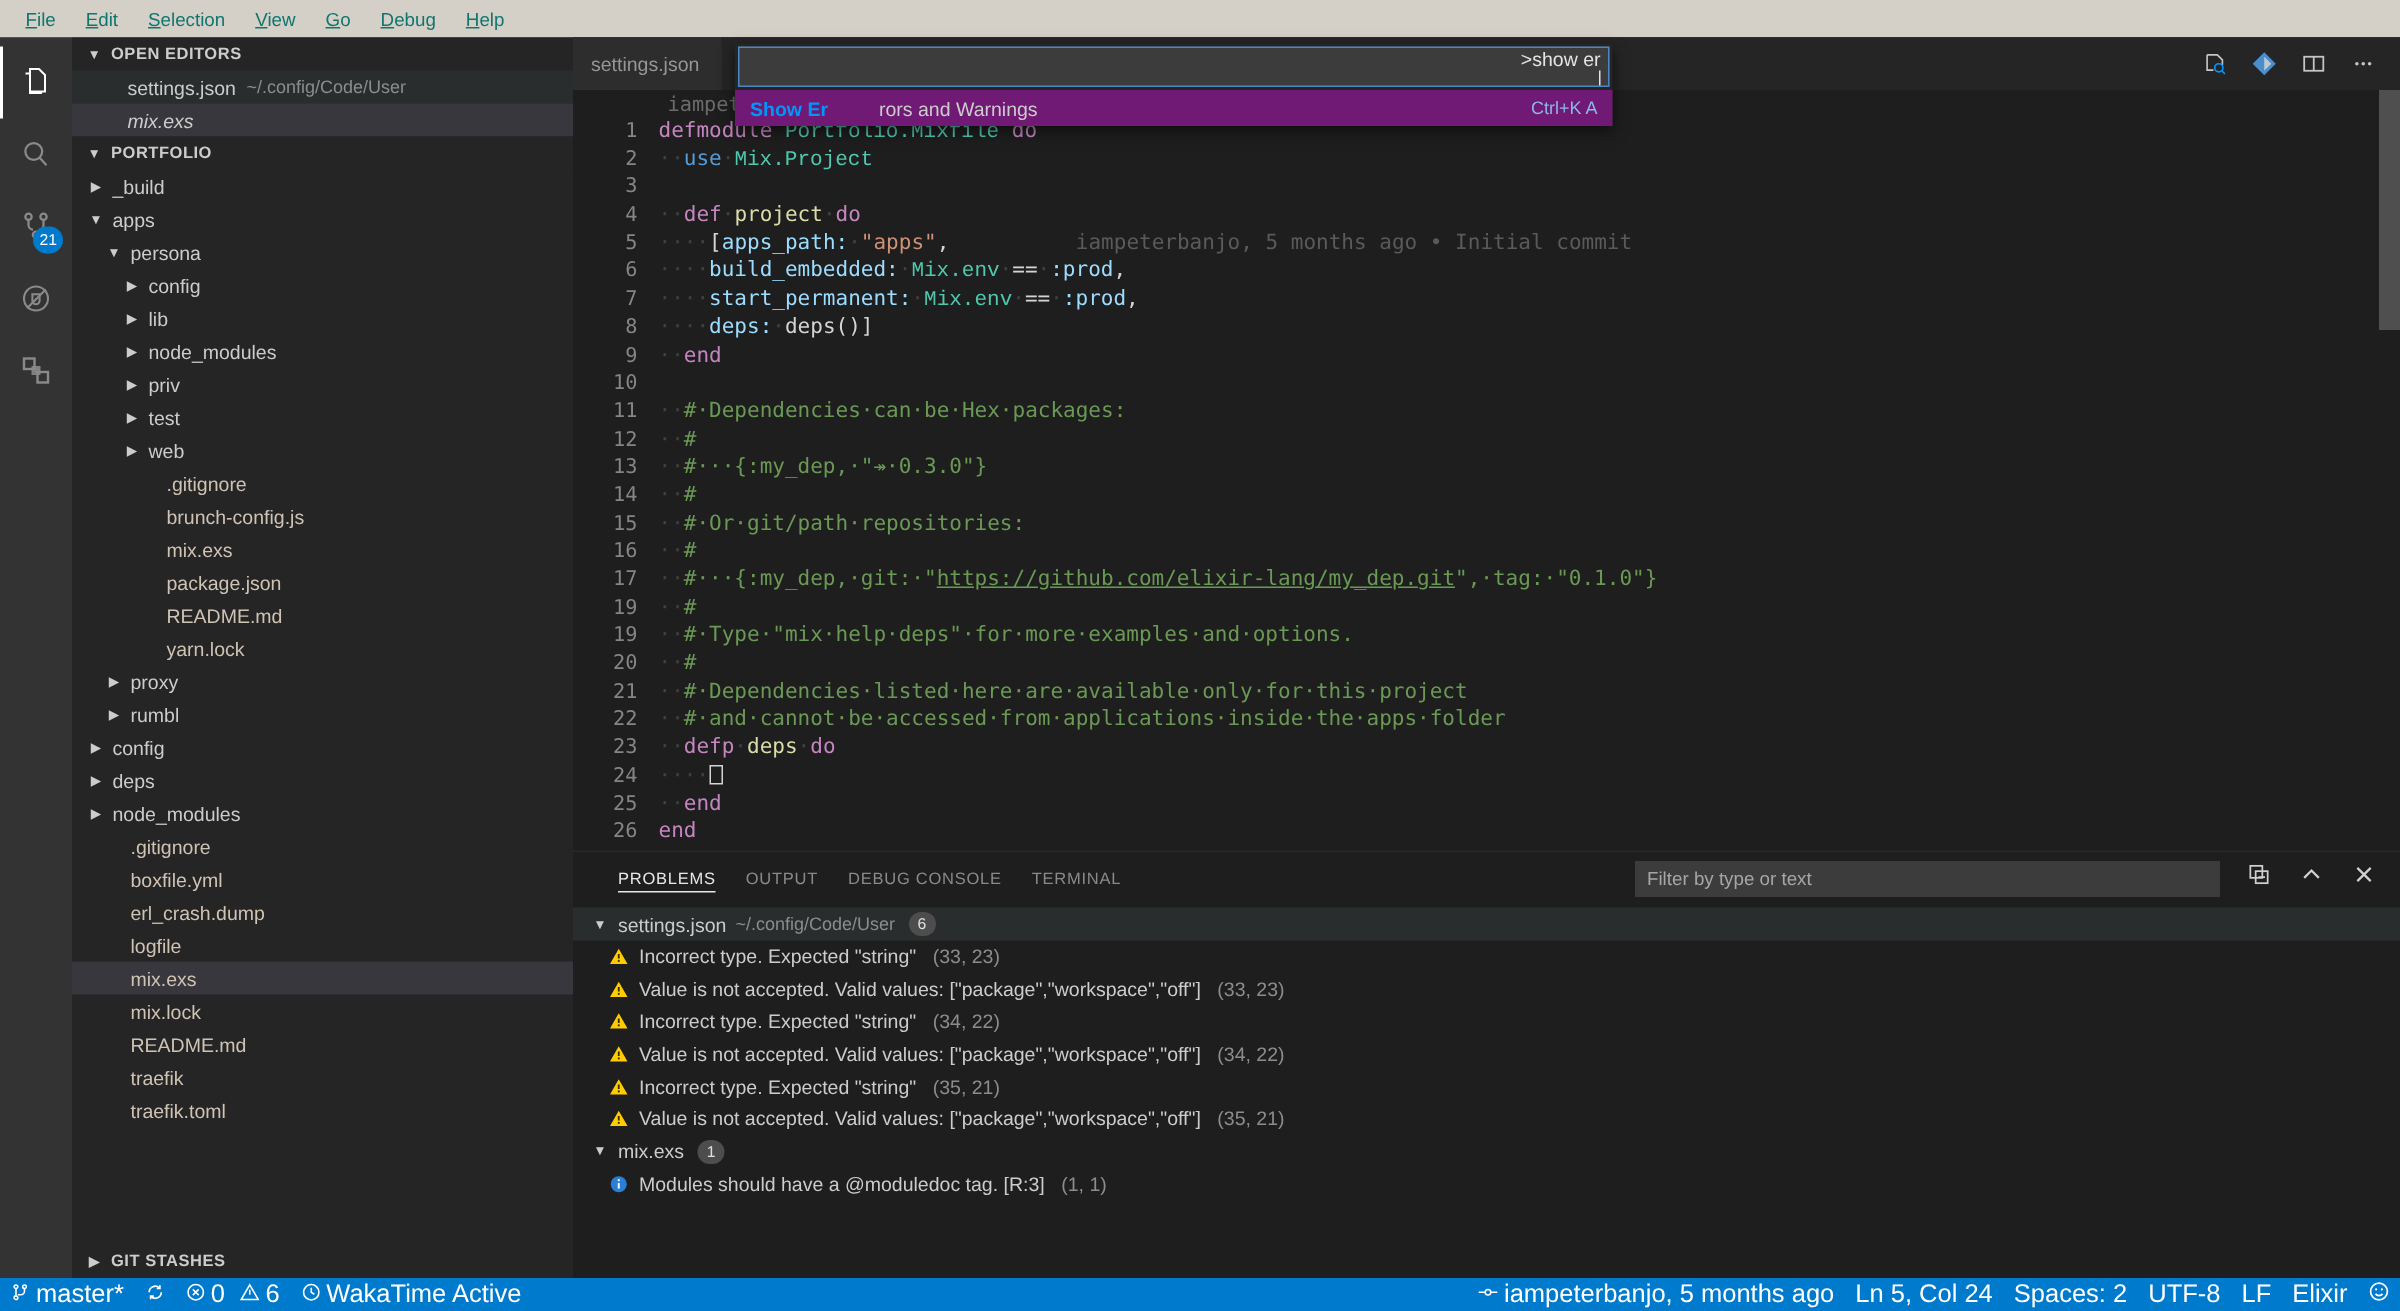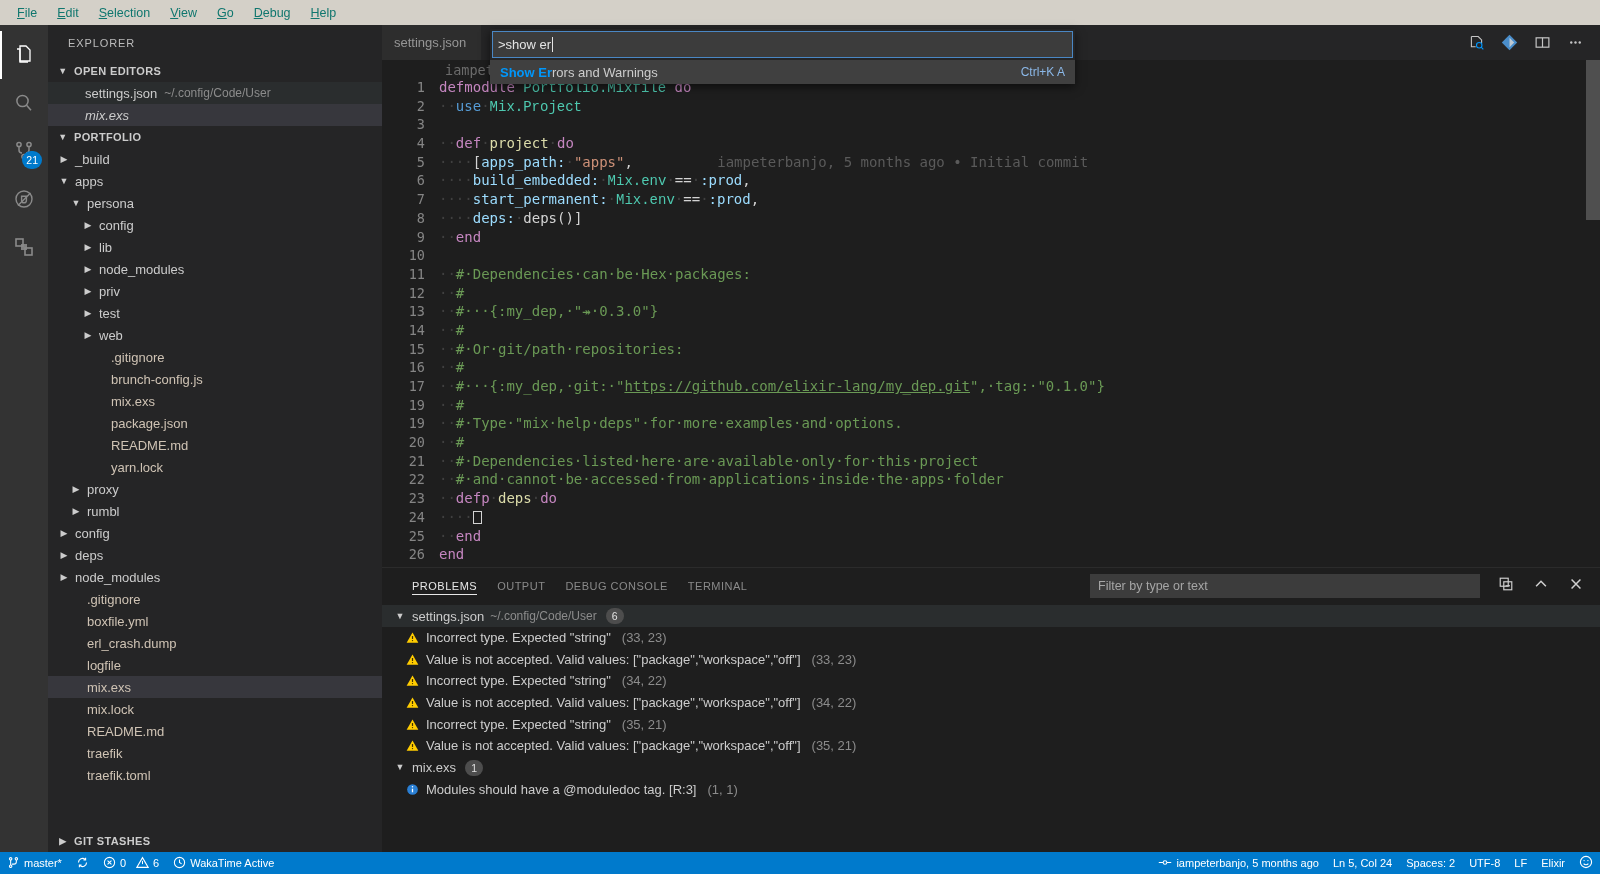--- a/index.html
+++ b/index.html
@@ -168,42 +168,42 @@
   }
   .probrow {
     height: 21.6px; display: flex; align-items: center; gap: 7px;
     padding-left: 24px; font-size: 13px; color: #cccccc;
   }
   .probrow .pos { color: #8c8c8c; margin-left: 4px; }
 
   
   .statusbar {
     height: 22px; flex: 0 0 22px; background: #007acc; display: flex; align-items: center;
-    color: #ffffff; font-size: 11px; justify-content: center;
+    color: #ffffff; font-size: 17px; justify-content: center;
   }
   .sbleft { display: flex; align-items: center; }
   .sbright { display: flex; align-items: center; margin-left: auto; }
   .sbitem { display: flex; align-items: center; gap: 4px; padding: 0 7px; height: 22px; white-space: nowrap; }
 
   
   .palette {
     position: absolute; left: 490px; top: 29px; width: 585px; z-index: 50;
     background: #252526; box-shadow: 0 3px 9px rgba(0,0,0,.55);
   }
   .pal-input {
     height: 27px; margin: 2px; background: #3c3c3c; border: 1px solid #4a87c4;
-    display: flex; align-items: center; padding: 0 5px; color: #e4e4e4;
-    font-size: 13px; font-family: "Liberation Sans", sans-serif;
+    display: flex; align-items: flex-end; padding: 0 5px; color: #e4e4e4;
+    font-size: 13px; font-family: "Liberation Sans", sans-serif; flex-direction: column;
   }
   .caret {
     display: inline-block; width: 1px; height: 15px; background: #e4e4e4; margin-left: 1px;
   }
   .pal-item {
-    height: 24px; background: #404040; display: flex; align-items: center;
-    padding: 0 10px; font-size: 13px; color: #cccccc;
+    height: 24px; background: #701a75; display: flex; align-items: center;
+    padding: 0 10px; font-size: 13px; color: #cccccc; gap: 34px;
   }
   .pal-item .match { color: #0097fb; font-weight: bold; }
   .pal-item .kb { margin-left: auto; color: #8bb8e8; font-size: 12px; }
 </style>
 </head>
 <body>
 
 <div class="app">
 
   <div class="menubar" id="menubar">
@@ -261,21 +261,20 @@
           <svg width="24" height="24" viewBox="0 0 24 24" fill="none" stroke="currentColor" stroke-width="1.6">
             <rect x="4" y="4" width="7" height="7"></rect>
               <rect x="13" y="13" width="7" height="7"></rect>
             <rect x="9" y="9" width="6" height="6" fill="currentColor" stroke="none" opacity=".9"></rect>
           </svg>
         </span>
       </div>
     </div>
 
     <div class="sidebar">
-      <div class="sb-title">EXPLORER</div>
       <div class="sb-scroll">
         <div class="section-head">
           <span class="tw">▼</span>
           <span>OPEN EDITORS</span>
         </div>
         <div id="open-editors-list">
             <div class="row openrow-active">
               <span style="width: 37px; flex: 0 0 37px;"></span>
               <span class="fname">settings.json</span>
               <span class="sub">~/.config/Code/User</span>

